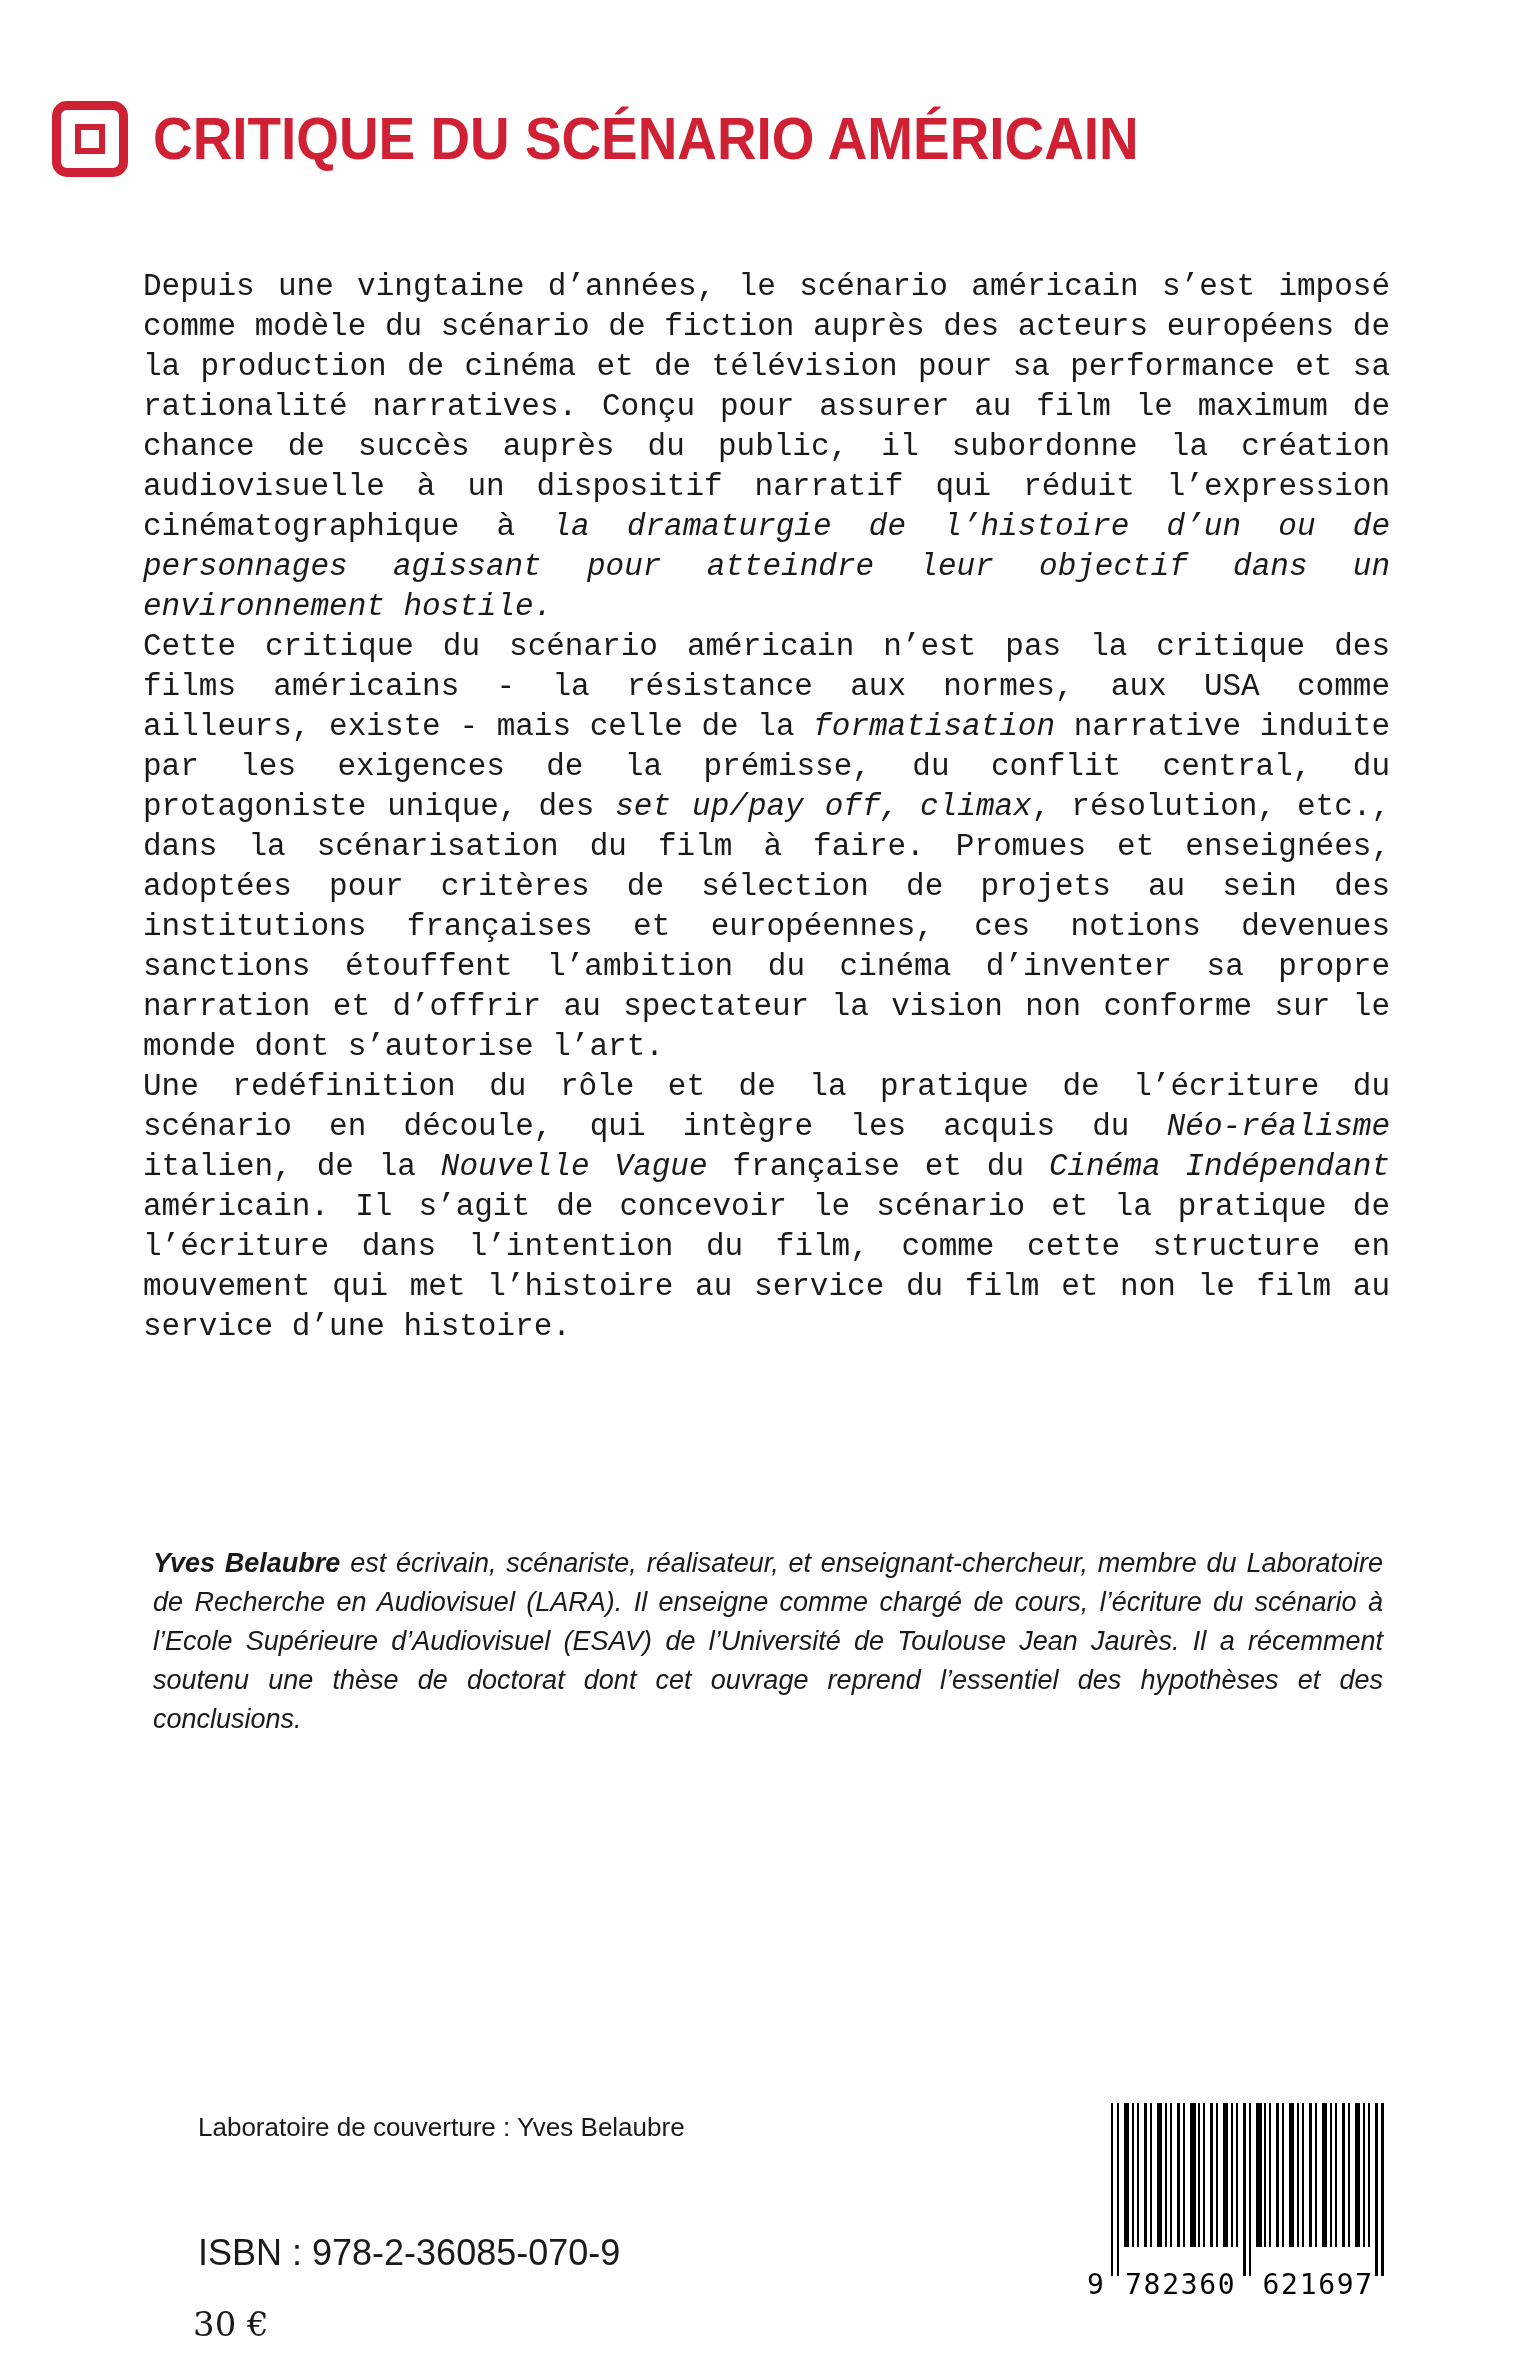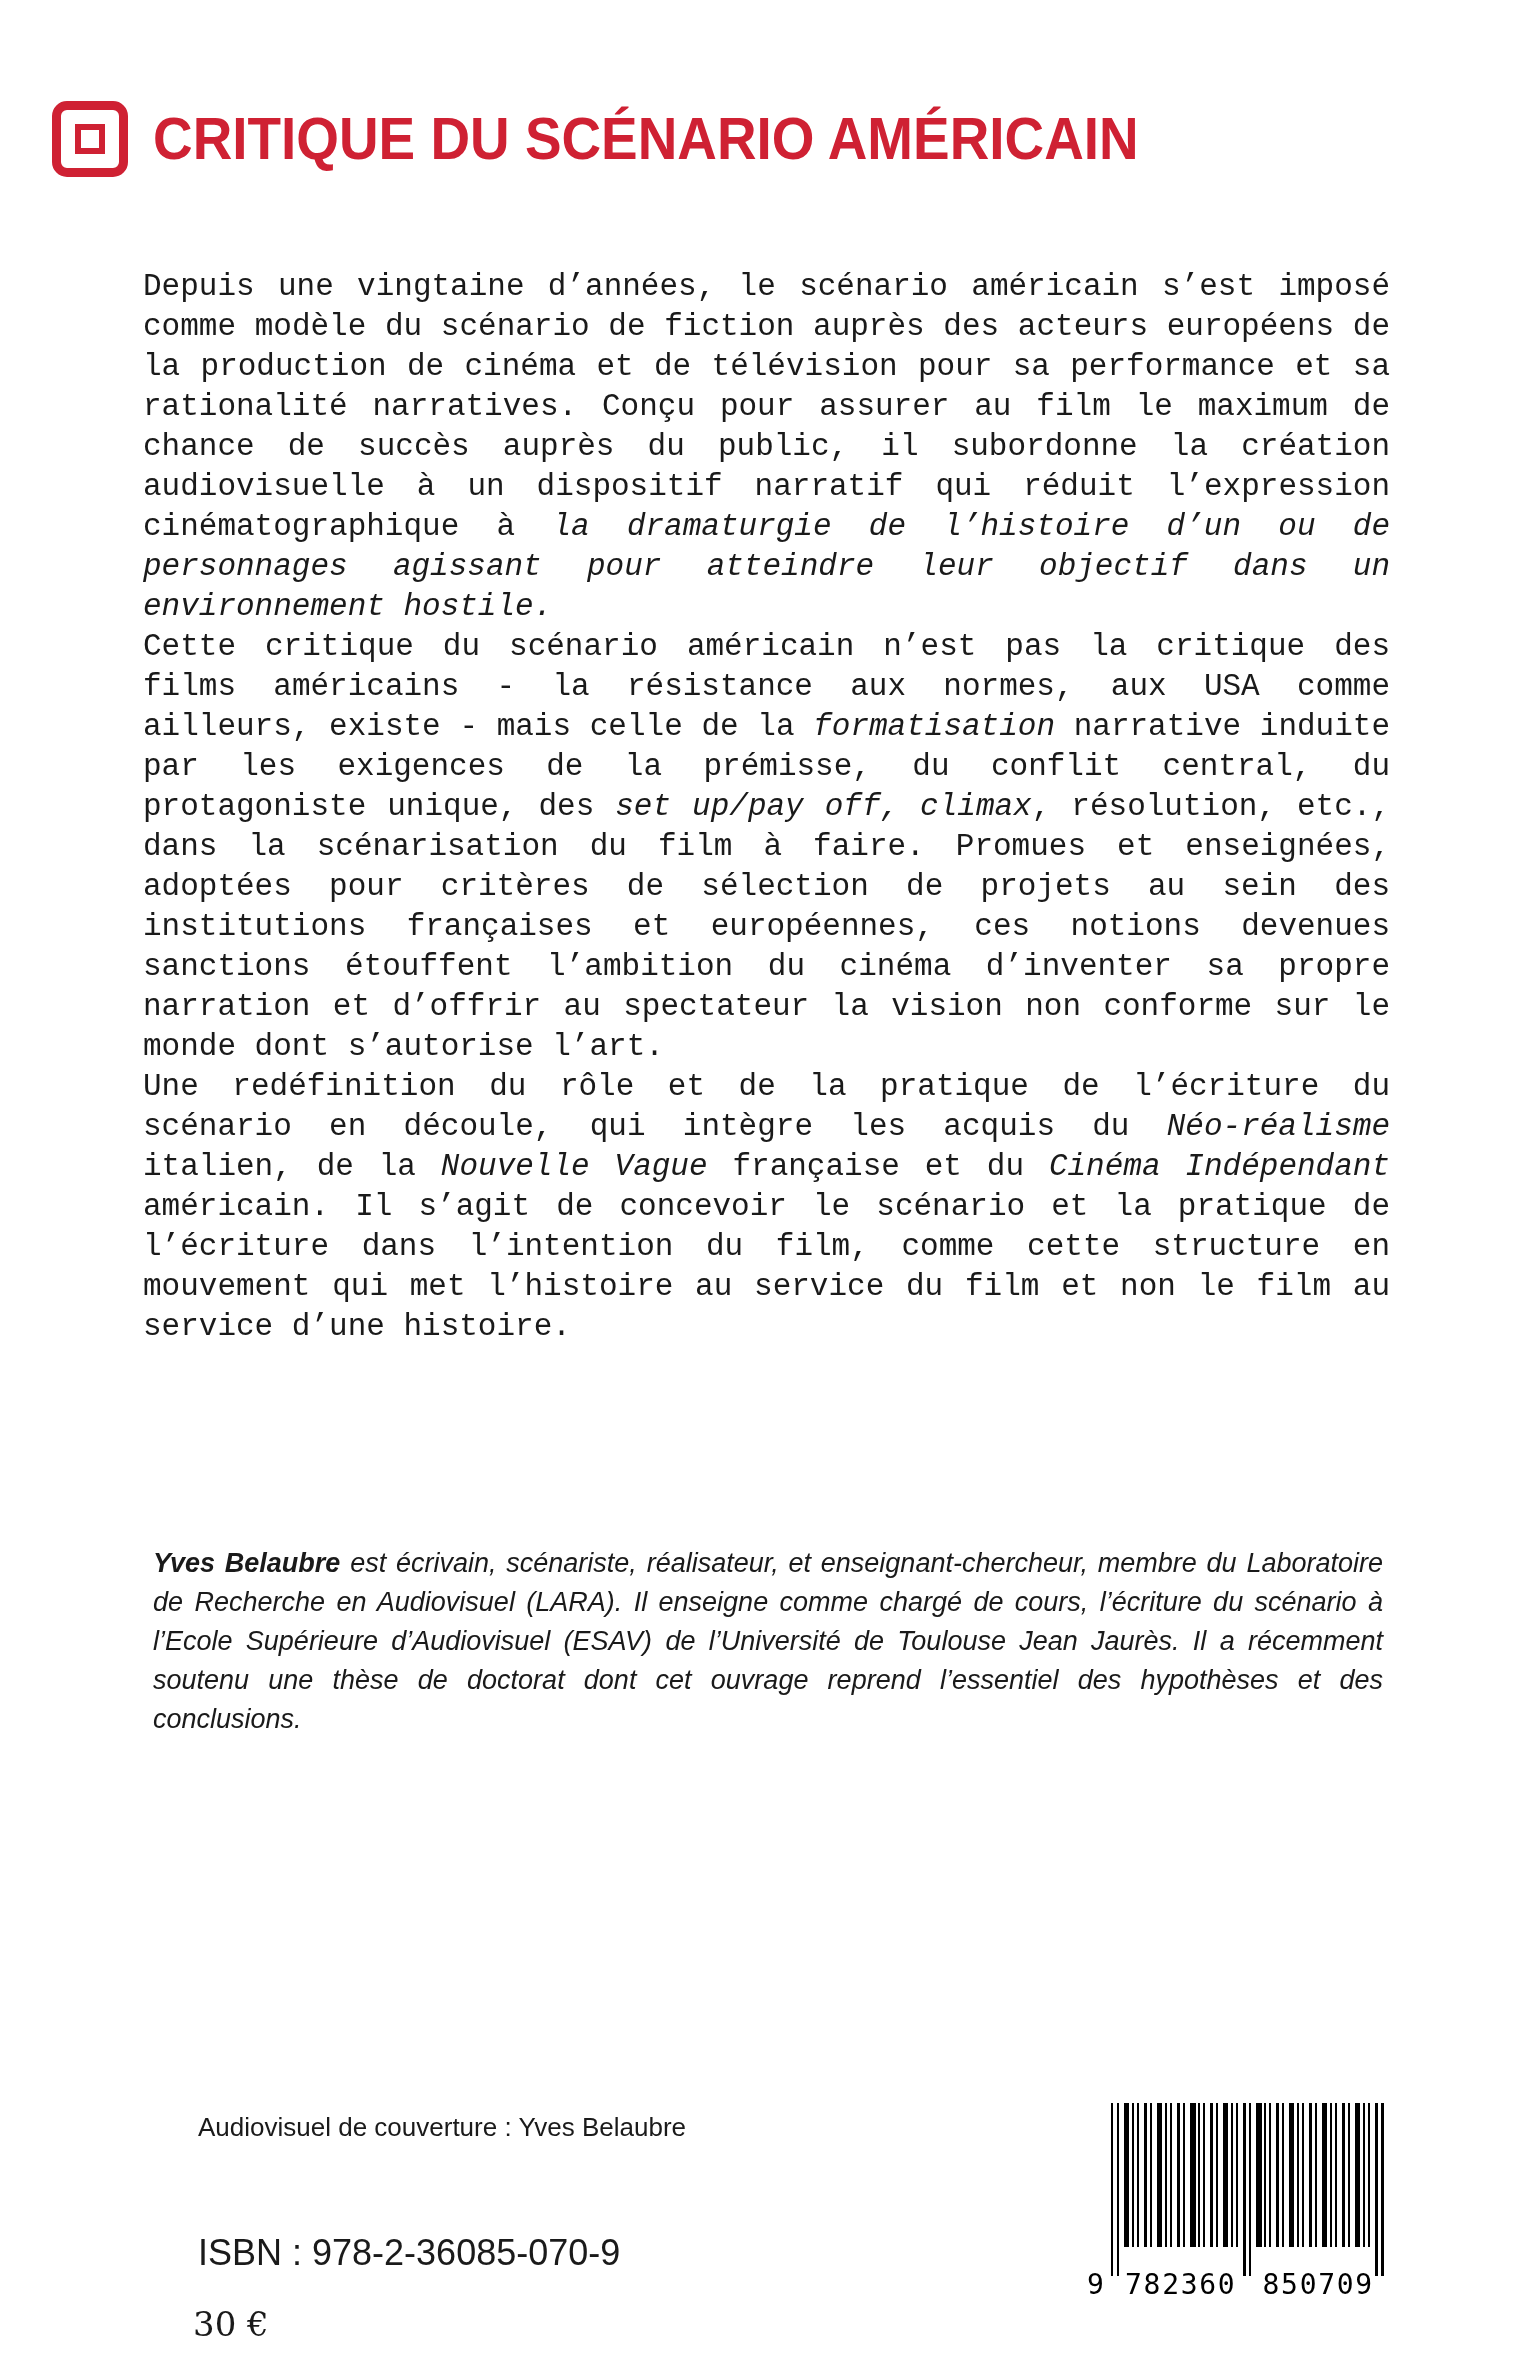--- a/index.html
+++ b/index.html
@@ -163,32 +163,32 @@
   <div class="synopsis">
     <p><span>Depuis une vingtaine d’années, le scénario américain s’est imposé comme modèle du scénario de fiction auprès des acteurs européens de la production de cinéma et de télévision pour sa performance et sa rationalité narratives. Conçu pour assurer au film le maximum de chance de succès auprès du public, il subordonne la création audiovisuelle à un dispositif narratif qui réduit l’expression cinématographique à </span><span class="it">la dramaturgie de l’histoire d’un ou de personnages agissant pour atteindre leur objectif dans un environnement hostile.</span></p>
     <p><span>Cette critique du scénario américain n’est pas la critique des films américains - la résistance aux normes, aux USA comme ailleurs, existe - mais celle de la </span><span class="it">formatisation</span><span> narrative induite par les exigences de la prémisse, du conflit central, du protagoniste unique, des </span><span class="it">set up/pay off, climax</span><span>, résolution, etc., dans la scénarisation du film à faire. Promues et enseignées, adoptées pour critères de sélection de projets au sein des institutions françaises et européennes, ces notions devenues sanctions étouffent l’ambition du cinéma d’inventer sa propre narration et d’offrir au spectateur la vision non conforme sur le monde dont s’autorise l’art.</span></p>
     <p><span>Une redéfinition du rôle et de la pratique de l’écriture du scénario en découle, qui intègre les acquis du </span><span class="it">Néo-réalisme</span><span> italien, de la </span><span class="it">Nouvelle Vague</span><span> française et du </span><span class="it">Cinéma Indépendant</span><span> américain. Il s’agit de concevoir le scénario et la pratique de l’écriture dans l’intention du film, comme cette structure en mouvement qui met l’histoire au service du film et non le film au service d’une histoire.</span></p>
   </div>
 
   <div class="bio">
     <p><span class="it bd">Yves Belaubre</span><span class="it"> est écrivain, scénariste, réalisateur, et enseignant-chercheur, membre du Laboratoire de Recherche en Audiovisuel (LARA). Il enseigne comme chargé de cours, l’écriture du scénario à l’Ecole Supérieure d’Audiovisuel (ESAV) de l’Université de Toulouse Jean Jaurès. Il a récemment soutenu une thèse de doctorat dont cet ouvrage reprend l’essentiel des hypothèses et des conclusions.</span></p>
   </div>
 
-  <div class="cover-credit">Audiovisuel de couverture : Yves Belaubre</div>
+  <div class="cover-credit">Laboratoire de couverture : Yves Belaubre</div>
 
   <div class="isbn">ISBN : 978-2-36085-070-9</div>
 
   <div class="price">30 €</div>
 
   <div class="barcode">
     <div class="bars"></div>
     <div class="guard guard-left"></div>
     <div class="guard guard-mid"></div>
     <div class="guard guard-right"></div>
     <div class="digits">
       <span class="digit-first">9</span>
       <span class="digit-group">782360</span>
-      <span class="digit-group">850709</span>
+      <span class="digit-group">621697</span>
     </div>
   </div>
 
 </div>
 
 
 </body></html>

